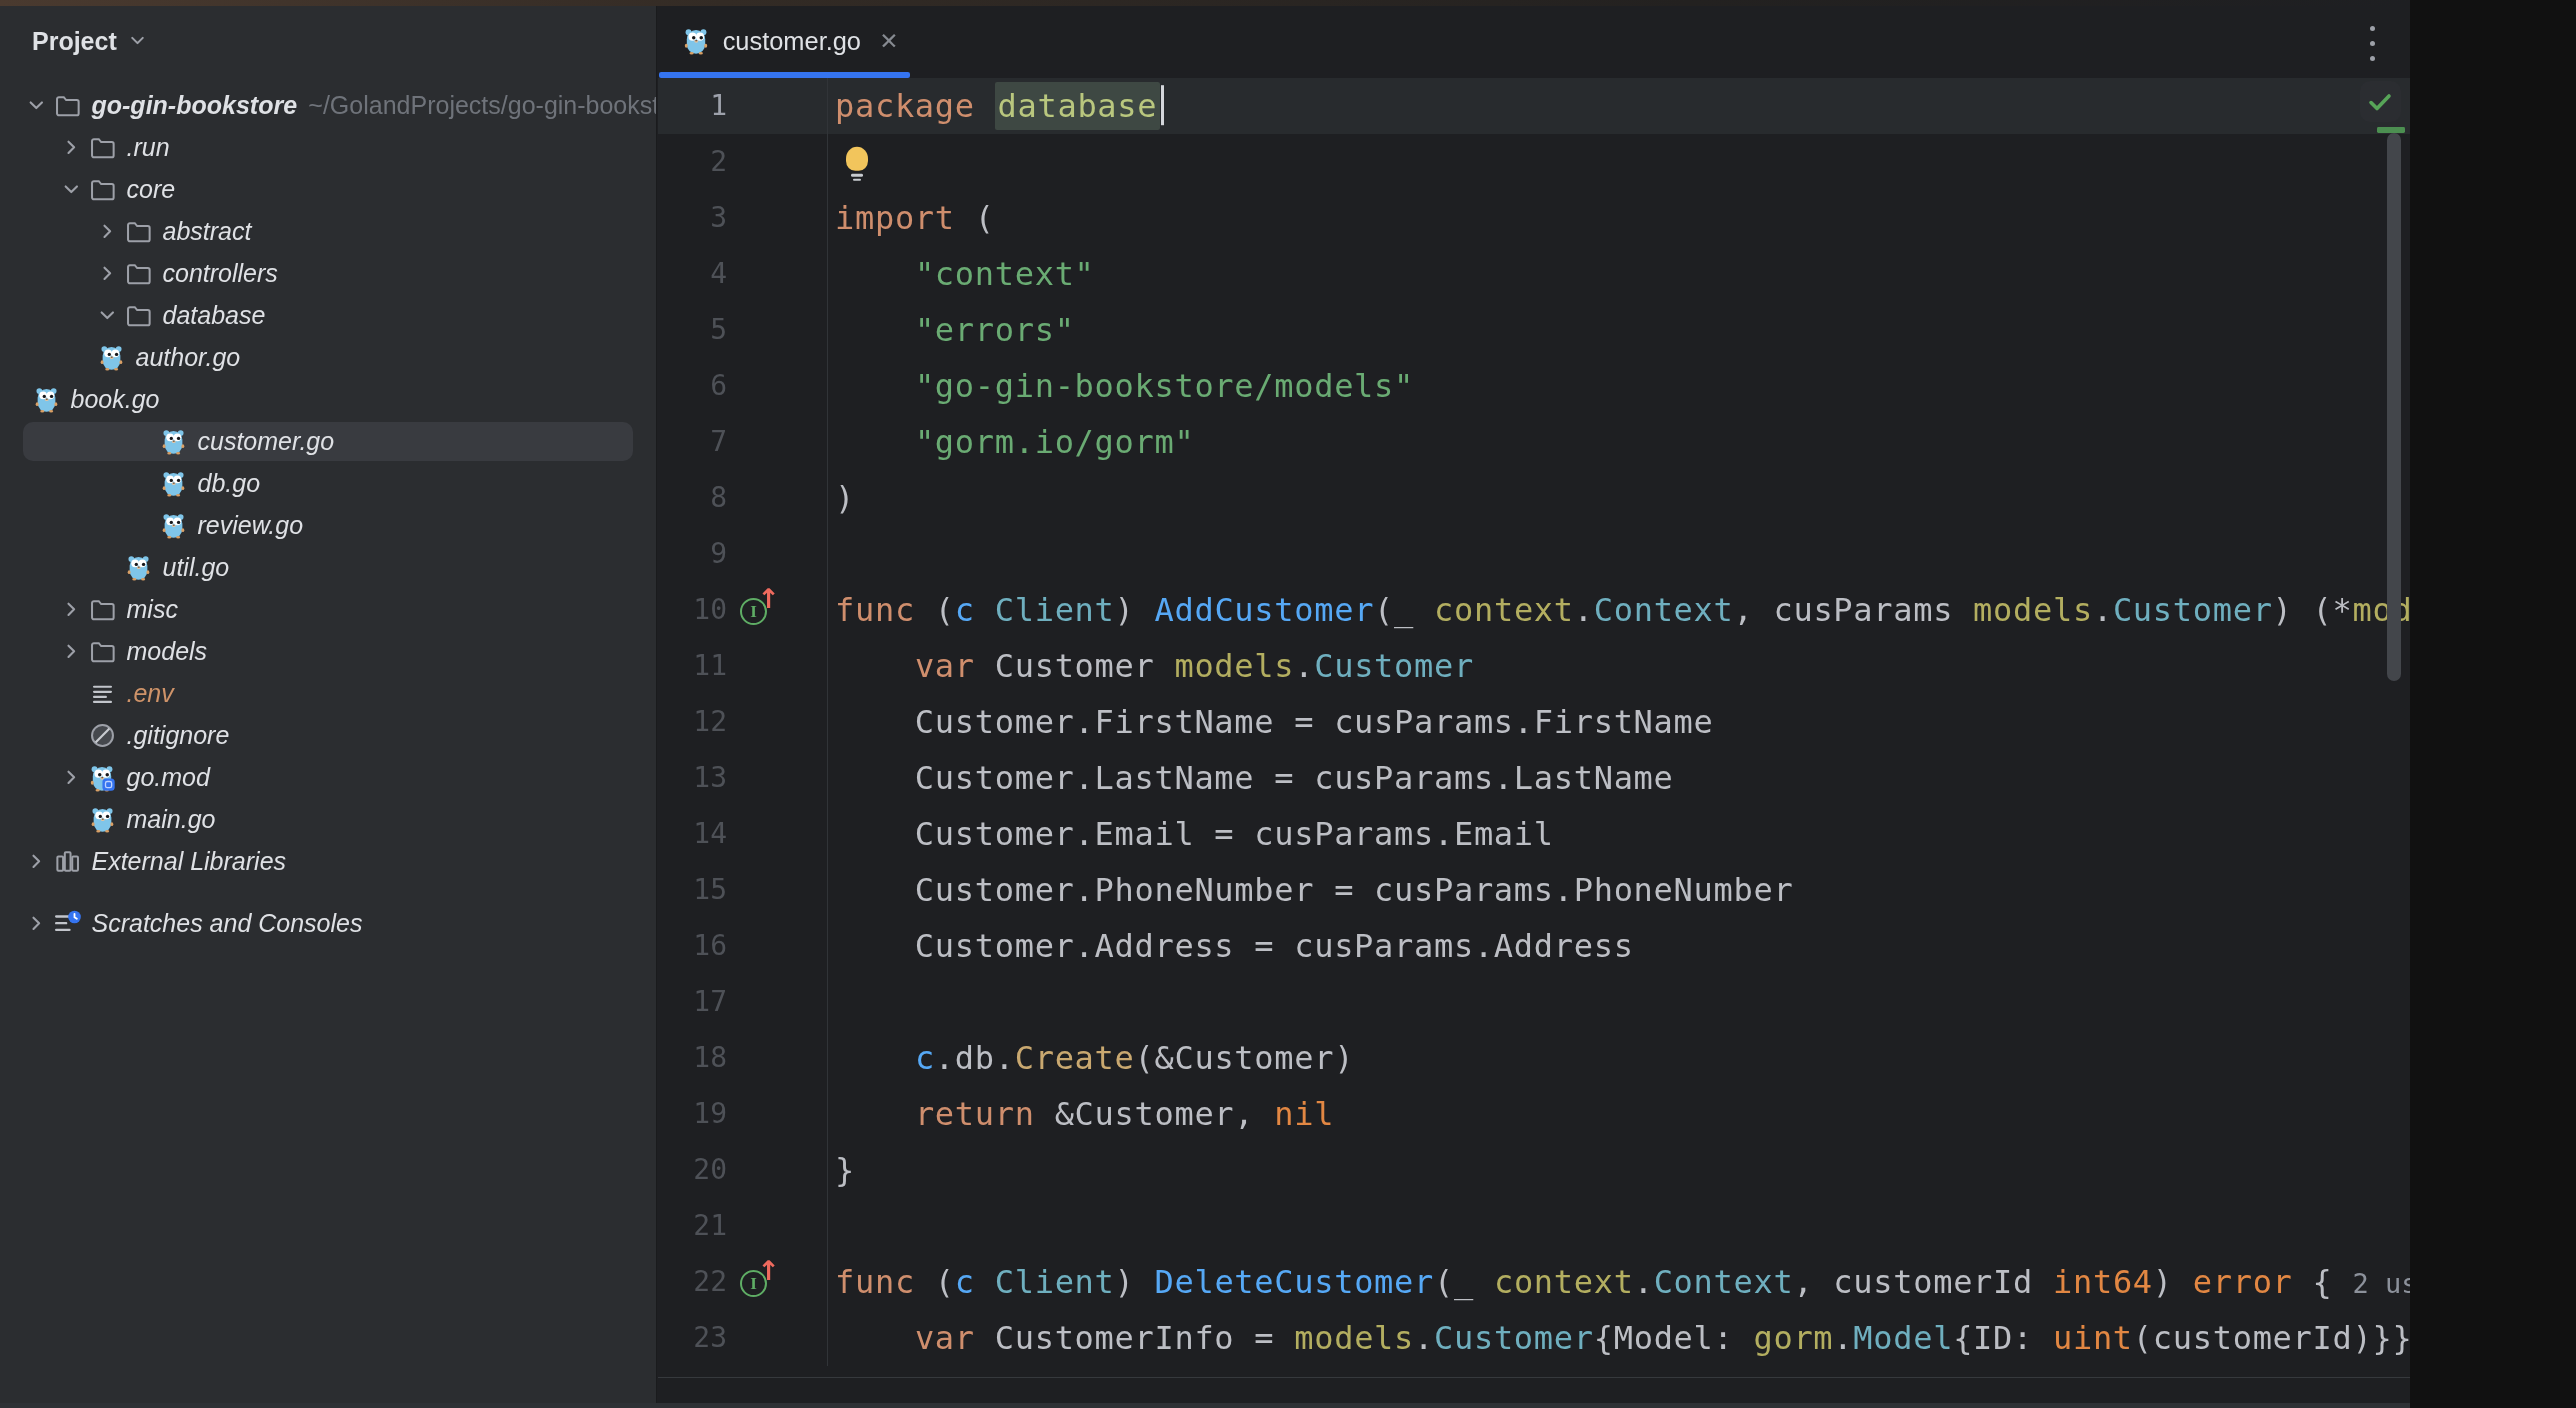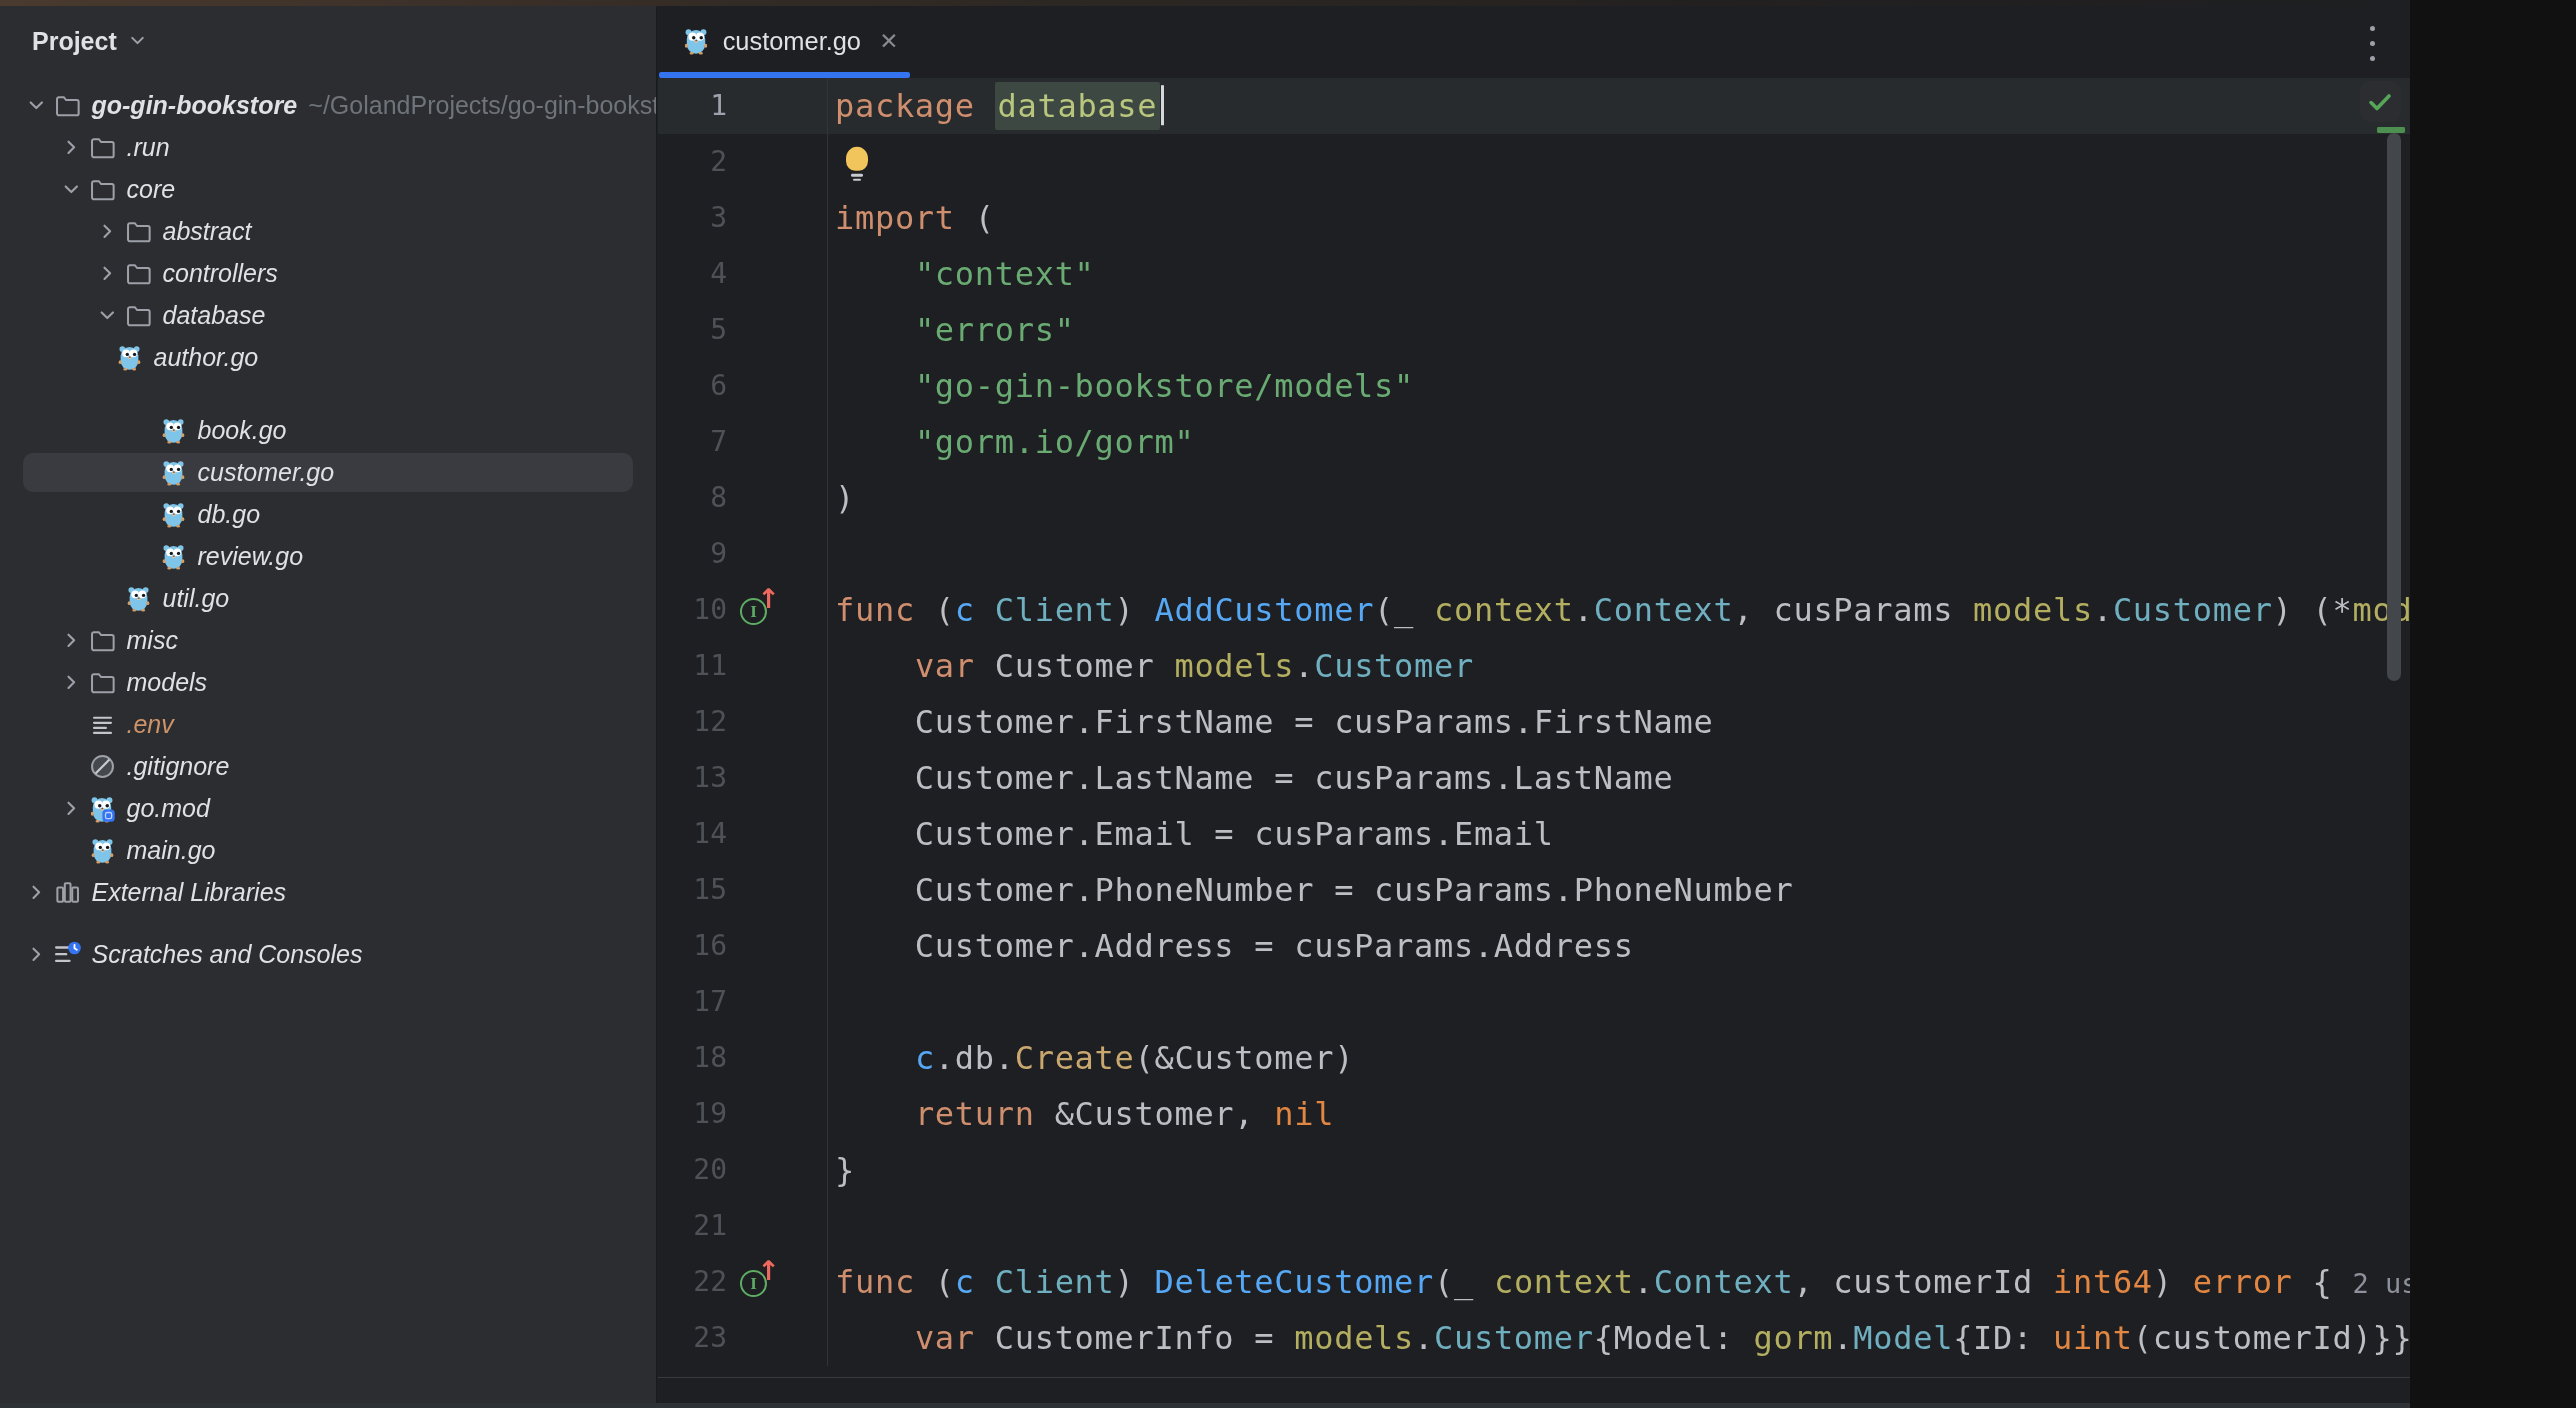--- a/index.html
+++ b/index.html
@@ -179,42 +179,42 @@
               <path d="M4 6l4 4 4-4" stroke="#9DA0A8" stroke-width="1.5" stroke-linecap="round" stroke-linejoin="round"></path>
             </svg>
           </span>
           <span class="ticon">
             <svg width="27" height="27" viewBox="0 0 16 16" fill="none">
               <path d="M1.8 4.2c0-.6.5-1.1 1.1-1.1h2.9l1.4 1.7h6.3c.6 0 1.1.5 1.1 1.1v6.8c0 .6-.5 1.1-1.1 1.1H2.9c-.6 0-1.1-.5-1.1-1.1V4.2z" stroke="#9DA0A8" stroke-width="1.2"></path>
             </svg>
           </span>
           <span class="tlabel">database</span>
         </div>
-        <div class="tree-row" style="padding-left: 83px;">
+        <div class="tree-row" style="padding-left: 65px;">
           <span class="chev"></span>
           <span class="ticon">
             <svg width="27" height="27" viewBox="0 0 32 32">
     <circle cx="7.5" cy="6" r="3.4" fill="#7FC5E9"></circle>
               <circle cx="24.5" cy="6" r="3.4" fill="#7FC5E9"></circle>
     <rect x="5.5" y="3.5" width="21" height="27" rx="10.5" fill="#7FC5E9"></rect>
     <ellipse cx="4.9" cy="21.5" rx="1.7" ry="2.3" fill="#D9A066"></ellipse>
               <ellipse cx="27.1" cy="21.5" rx="1.7" ry="2.3" fill="#D9A066"></ellipse>
     <circle cx="12" cy="11" r="4.6" fill="#fff"></circle>
               <circle cx="20.6" cy="11" r="4.6" fill="#fff"></circle>
     <circle cx="13.4" cy="12.3" r="2" fill="#16181B"></circle>
               <circle cx="22" cy="12.3" r="2" fill="#16181B"></circle>
     <ellipse cx="16.3" cy="16.4" rx="2.3" ry="1.5" fill="#E2C4A2"></ellipse>
               <ellipse cx="16.3" cy="15.6" rx="1.2" ry="0.8" fill="#6B4A35"></ellipse>
     <ellipse cx="11" cy="30" rx="2.4" ry="1.5" fill="#D9A066"></ellipse>
               <ellipse cx="21.5" cy="30" rx="2.4" ry="1.5" fill="#D9A066"></ellipse>
   </svg>
           </span>
           <span class="tlabel">author.go</span>
         </div>
-        <div class="tree-row" style="padding-left: 127px; margin-top: 31px;">
+        <div class="tree-row" style="">
           <span class="chev"></span>
           <span class="ticon">
             <svg width="27" height="27" viewBox="0 0 32 32">
     <circle cx="7.5" cy="6" r="3.4" fill="#7FC5E9"></circle>
               <circle cx="24.5" cy="6" r="3.4" fill="#7FC5E9"></circle>
     <rect x="5.5" y="3.5" width="21" height="27" rx="10.5" fill="#7FC5E9"></rect>
     <ellipse cx="4.9" cy="21.5" rx="1.7" ry="2.3" fill="#D9A066"></ellipse>
               <ellipse cx="27.1" cy="21.5" rx="1.7" ry="2.3" fill="#D9A066"></ellipse>
     <circle cx="12" cy="11" r="4.6" fill="#fff"></circle>
               <circle cx="20.6" cy="11" r="4.6" fill="#fff"></circle>

